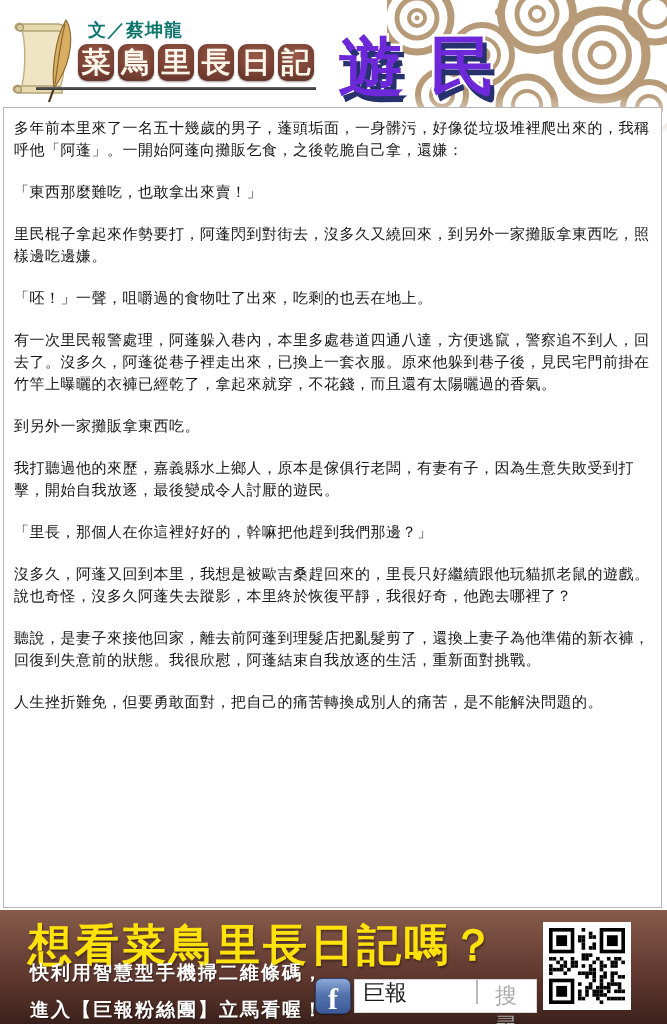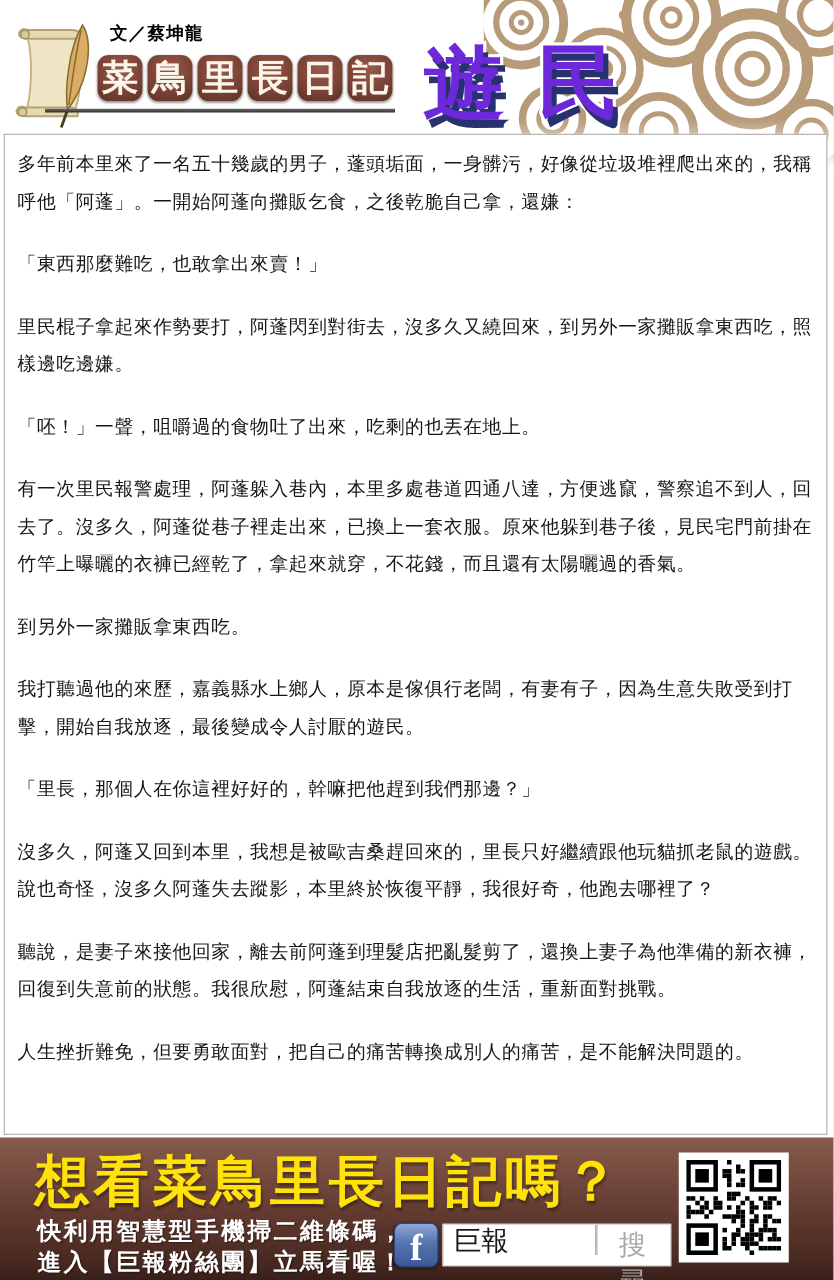--- a/index.html
+++ b/index.html
@@ -4,50 +4,50 @@
 <style>
   html,body{margin:0;padding:0;background:#e9e9e9;}
   #page{position:relative;width:667px;height:1024px;background:#ffffff;overflow:hidden;
         font-family:"Liberation Serif",serif;}
   
   #header{position:absolute;left:0;top:0;width:667px;height:108px;background:#fff;}
   #circles-pattern{position:absolute;right:0;top:0;width:280px;height:135px;}
   #circles-fade{position:absolute;right:0;top:95px;width:280px;height:45px;
         background:linear-gradient(rgba(255,255,255,0),#ffffff 85%);}
   #scroll-icon{position:absolute;left:8px;top:16px;width:82px;height:96px;}
-  .author{position:absolute;left:88px;top:18px;font-size:14px;font-weight:bold;color:#000000;
+  .author{position:absolute;left:88px;top:18px;font-size:18px;font-weight:bold;color:#0f766e;
         letter-spacing:1px;}
   #series-title{position:absolute;left:78px;top:44px;display:flex;gap:4px;}
   .title-box{width:36px;height:37px;border-radius:9px;
         background:radial-gradient(circle at 50% 32%,#99594a 0%,#7b4335 55%,#5d2f26 100%);
         box-shadow:0 1px 2px rgba(0,0,0,.4);
         display:flex;align-items:center;justify-content:center;
         color:#fbf5ea;font-size:29px;font-weight:bold;}
   #title-underline{position:absolute;left:36px;top:87px;width:280px;height:3px;
         background:linear-gradient(#6a6a6a,#2f2f2f);}
   #topic-title{position:absolute;left:338px;top:22px;width:200px;
         font-size:66px;font-weight:bold;color:#6d28d9;letter-spacing:26px;white-space:nowrap;
         -webkit-text-stroke:5px #ffffff;paint-order:stroke fill;
         text-shadow:4px 6px 0 #27316e;}
   
   #article{position:absolute;left:3px;top:107px;width:659px;height:801px;
         background:#ffffff;border:1px solid #b5b5b5;box-sizing:border-box;
         padding:9px 10px 0 10px;}
-  #article p{margin:0 0 20px 0;font-size:15px;line-height:30px;color:#161616;
+  #article p{margin:0 0 20px 0;font-size:15px;line-height:22px;color:#161616;
         letter-spacing:0.5px;}
   
   #footer{position:absolute;left:0;top:910px;width:667px;height:114px;
         background:linear-gradient(#865b4b 0%,#5d362d 60%,#43261f 92%,#381f1a 100%);
         font-family:"Liberation Sans",sans-serif;}
   #footer-headline{position:absolute;left:28px;top:6px;width:520px;
         font-size:44px;font-weight:bold;color:#ffe20a;letter-spacing:3px;white-space:nowrap;
         text-shadow:1px 2px 2px rgba(0,0,0,.35);}
   .footer-line{position:absolute;left:30px;color:#ffffff;font-size:19px;font-weight:bold;
         letter-spacing:2px;white-space:nowrap;text-shadow:1px 1px 1px rgba(0,0,0,.4);}
-  #footer-line1{top:62px;}
+  #footer-line1{top:50px;}
   #footer-line2{top:87px;}
   #fb-icon{position:absolute;left:315px;top:68px;width:34px;height:34px;border-radius:7px;
         background:linear-gradient(#8ea9d8 0%,#5574ae 45%,#3b5998 100%);
         border:1px solid #2d4373;box-shadow:0 1px 2px rgba(0,0,0,.5);
         color:#ffffff;font-size:30px;font-weight:bold;font-family:"Liberation Serif",serif;
         display:flex;align-items:flex-end;justify-content:center;line-height:28px;overflow:hidden;
         cursor:pointer;}
   #search-box{position:absolute;left:354px;top:69px;width:181px;height:32px;background:#ffffff;
         border:1px solid #d8d8d8;display:flex;align-items:flex-start;}
   #search-input{flex:1;border:none;outline:none;font-size:22px;color:#1a1a1a;padding:0 8px;

